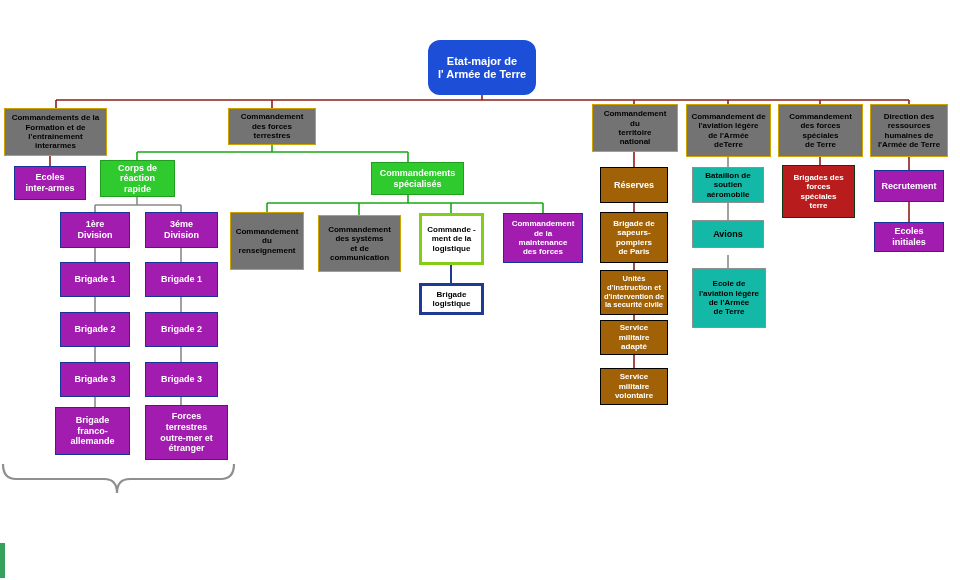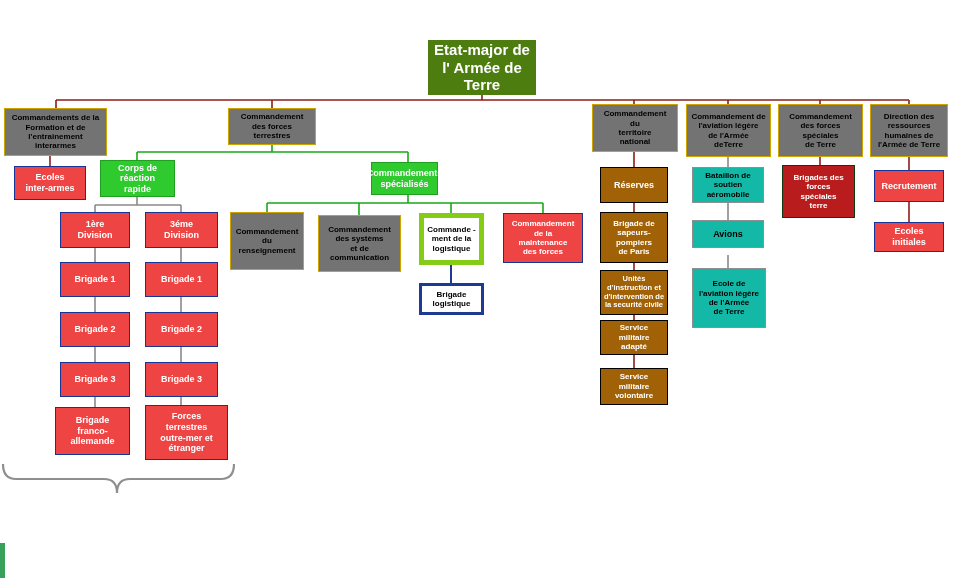--- a/index.html
+++ b/index.html
@@ -6,28 +6,28 @@
   .stage{
     position:relative;width:960px;height:580px;background:#ffffff;overflow:hidden;
     font-family:"Liberation Sans","DejaVu Sans",sans-serif;
   }
   .lines{position:absolute;left:0;top:0;width:960px;height:580px;}
   .node{
     position:absolute;display:flex;align-items:center;justify-content:center;
     text-align:center;font-weight:bold;font-size:9px;line-height:1.18;
     white-space:pre-line;box-sizing:border-box;padding:2px;
   }
-  .red{background:#4d7c0f;color:#fff;font-size:15px;}
+  .red{background:#1d4ed8;color:#fff;font-size:11px;border-radius:12px;}
   .yellow{background:#737373;color:#000;border:1px solid #cfa300;}
   .green{background:#2eca2e;color:#fff;border:1px solid #1f9e1f;}
-  .blue{background:#ef4444;color:#fff;border:1px solid #16339a;}
+  .blue{background:#a21caf;color:#fff;border:1px solid #16339a;}
   .gold{background:#a16207;color:#fff;border:1px solid #000000;}
   .gray{background:#14b8a6;color:#000;border:1px solid #8f8f8f;}
   .dkgreen{background:#b91c1c;color:#fff;border:1px solid #0e3a12;}
-  .whitebox{background:#fff;color:#000;border:5px solid #84cc16;}
+  .whitebox{background:#fff;color:#000;border:3px solid #84cc16;}
   .navybox{background:#fff;color:#000;border:3px solid #1f3a93;}
   .scorpion-box{background:#b0504d;color:#fff;border:2px solid #7e2f2e;font-size:17px;}
   .fs8{font-size:8px;}
   .fs7{font-size:7.5px;}
   .teal-sliver{position:absolute;left:0;top:543px;width:5px;height:35px;background:#37a05a;}
 </style>
 </head>
 <body>
 
 <div class="stage">
@@ -118,21 +118,21 @@
 ressources
 humaines  de
 l'Armée de Terre</div>
 
   <div class="node blue" style="left:14px;top:166px;width:72px;height:34px">Ecoles
 inter-armes</div>
 
   <div class="node green" style="left:100px;top:160px;width:75px;height:37px">Corps de
 réaction
 rapide</div>
-  <div class="node green" style="left:371px;top:162px;width:67px;height:33px">Commandements
+  <div class="node green" style="left:371px;top:162px;width:93px;height:33px">Commandements
 spécialisés</div>
 
   <div class="node blue" style="left:60px;top:212px;width:70px;height:36px">1ère
 Division</div>
   <div class="node blue" style="left:145px;top:212px;width:73px;height:36px">3éme
 Division</div>
 
   <div class="node blue" style="left:60px;top:262px;width:70px;height:35px">Brigade 1</div>
   <div class="node blue" style="left:60px;top:312px;width:70px;height:35px">Brigade 2</div>
   <div class="node blue" style="left:60px;top:362px;width:70px;height:35px">Brigade 3</div>

